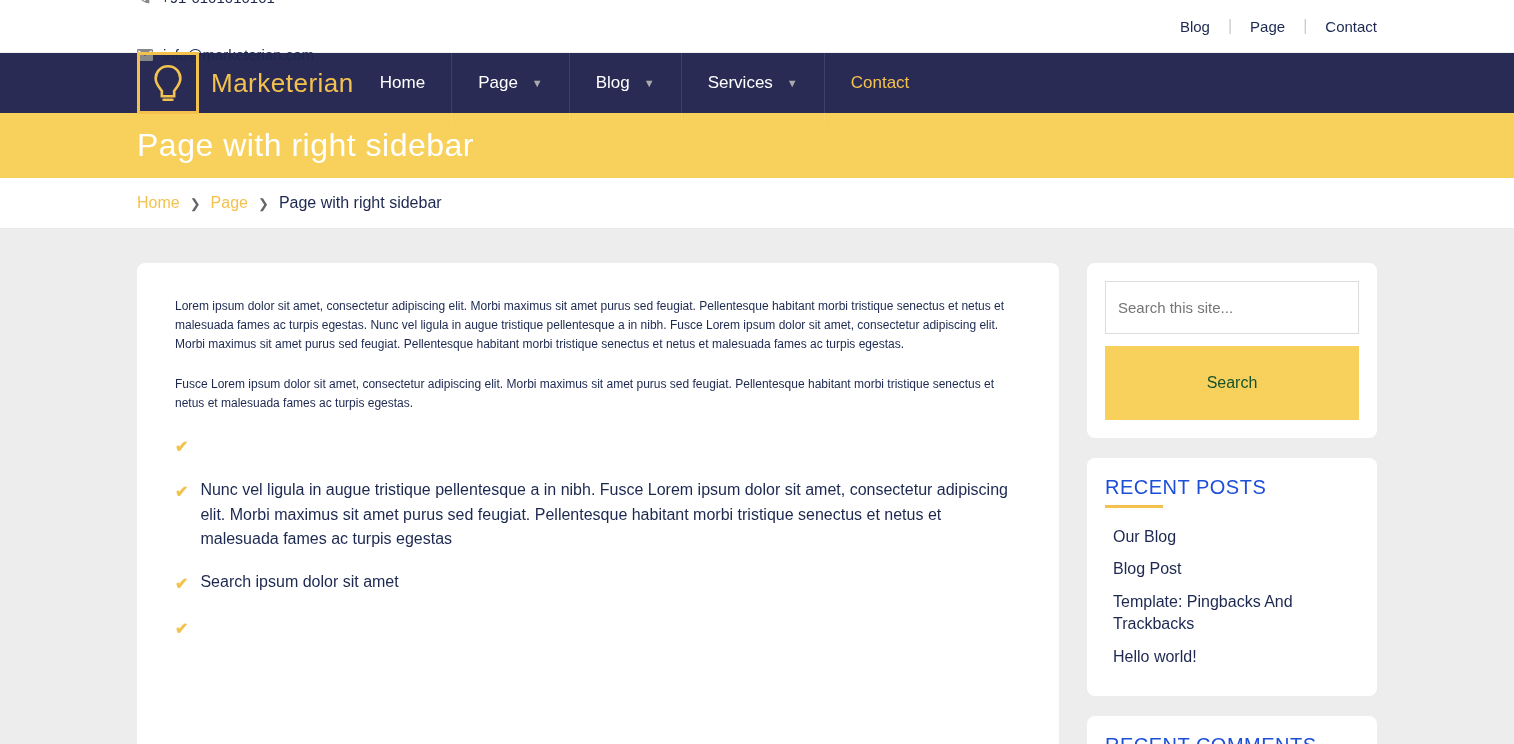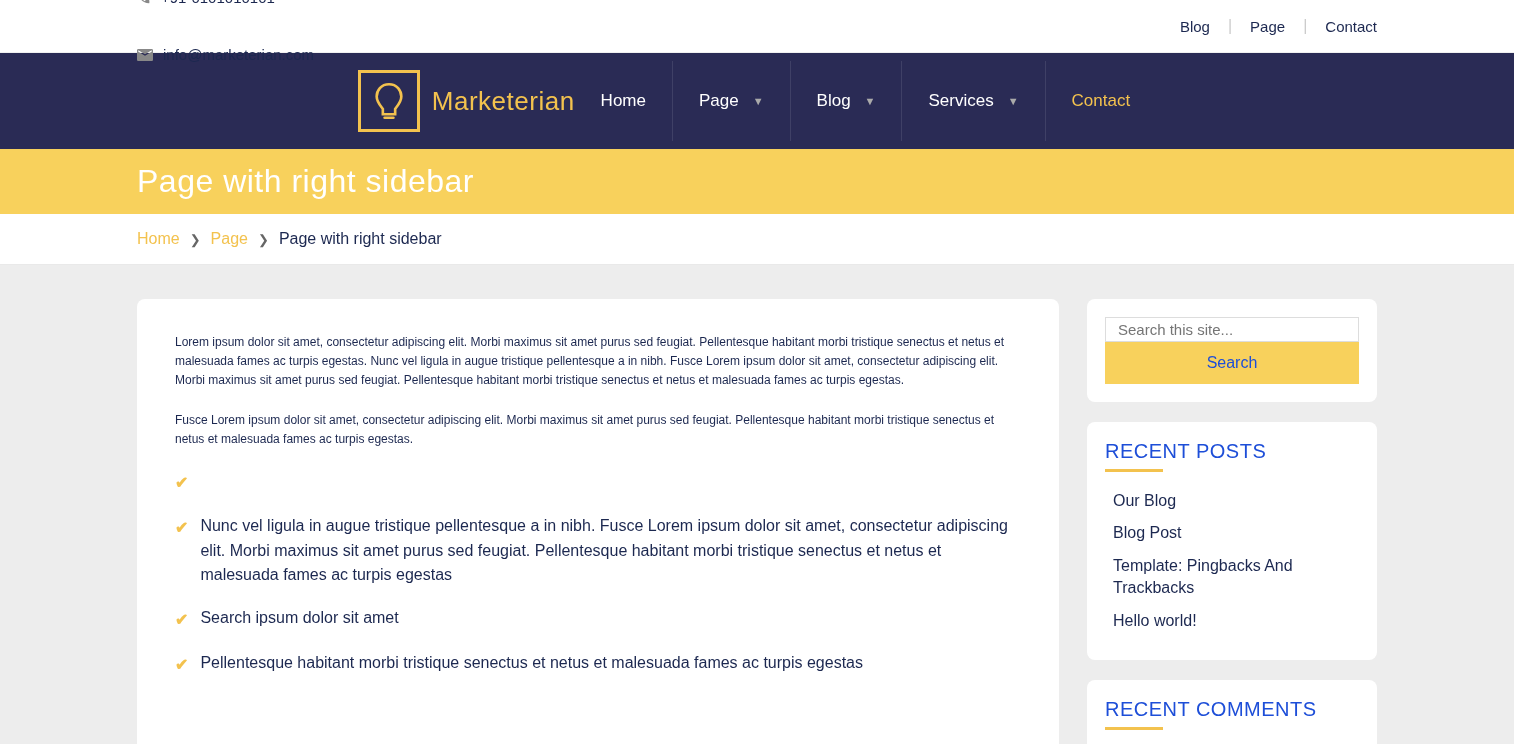--- a/index.html
+++ b/index.html
@@ -11,21 +11,21 @@
 .topbar-inner { display: flex; justify-content: space-between; align-items: center; height: 52px; }
 .topbar-left { display: flex; gap: 40px; flex-direction: column; }
 .topbar-left span { display: inline-flex; align-items: center; gap: 10px; color: #1c2850; font-size: 15px; }
 .topbar-left .ico { color: #888; }
 .topbar-right { display: flex; gap: 18px; align-items: center; }
 .topbar-right a { color: #1c2850; text-decoration: none; font-size: 15px; }
 .topbar-right .sep { color: #ccc; }
 
 
 .nav { background: #2a2b55; }
-.nav-inner { display: flex; justify-content: center; align-items: center; height: 96px; }
+.nav-inner { display: flex; justify-content: flex-start; align-items: center; height: 60px; }
 .logo { display: flex; align-items: center; gap: 12px; }
 .logo-box { width: 62px; height: 62px; border: 3px solid #f3c24e; display: flex; align-items: center; justify-content: center; }
 .logo-text { color: #f3c24e; font-size: 26px; font-weight: 500; letter-spacing: 0.5px; }
 .menu { display: flex; align-items: stretch; height: 80px; }
 .menu-item { display: flex; align-items: center; padding: 0 26px; color: #fff; font-size: 17px; border-left: 1px solid rgba(255,255,255,0.1); gap: 10px; cursor: pointer; }
 .menu-item:first-child { border-left: none; }
 .menu-item.highlight { color: #f3c24e; }
 .chev { font-size: 11px; color: #aaa; margin-left: 4px; }
 
 
@@ -44,22 +44,22 @@
 .layout { display: flex; gap: 28px; }
 .content-card { background: #fff; border-radius: 8px; padding: 34px 38px; flex: 1; }
 .content-card p { color: #1c2850; font-size: 12px; line-height: 1.6; margin-bottom: 20px; }
 .check-list { list-style: none; margin-bottom: 28px; }
 .check-list li { display: flex; gap: 12px; align-items: flex-start; margin-bottom: 18px; color: #1c2850; font-size: 16px; line-height: 1.55; }
 .check-list .ck { color: #f3c24e; font-weight: bold; flex-shrink: 0; margin-top: 2px; }
 
 
 .sidebar { width: 290px; display: flex; flex-direction: column; gap: 20px; }
 .widget { background: #fff; border-radius: 8px; padding: 18px; }
-.widget input[type=text] { width: 100%; padding: 3px 12px; border: 1px solid #ddd; font-size: 15px; color: #555; }
-.widget .btn { width: 100%; padding: 12px; background: #f8d15c; border: none; color: #1d4ed8; font-size: 16px; cursor: pointer; }
+.widget input[type=text] { width: 100%; padding: 17px 12px; border: 1px solid #ddd; font-size: 15px; margin-bottom: 12px; color: #555; }
+.widget .btn { width: 100%; padding: 28px; background: #f8d15c; border: none; color: #14532d; font-size: 16px; cursor: pointer; }
 .widget h3 { font-size: 20px; color: #1d4ed8; font-weight: 500; letter-spacing: 0.5px; margin-bottom: 6px; font-family: "Segoe UI", Arial, sans-serif; text-transform: uppercase; }
 .widget .underline { width: 58px; height: 3px; background: #f3c24e; margin-bottom: 18px; }
 .post-list a { display: block; color: #1c2850; text-decoration: none; font-size: 16px; margin-bottom: 10px; line-height: 1.4; margin-left: 8px; }
 
 svg.bulb path { stroke: #f3c24e; stroke-width: 3; fill: none; stroke-linecap: round; }
 </style>
 </head>
 <body>
 
 <div class="topbar">
@@ -154,21 +154,20 @@
         <li>
             <span class="ck">✔</span>
             <span>Nunc vel ligula in augue tristique pellentesque a in nibh. Fusce Lorem ipsum dolor sit amet, consectetur adipiscing elit. Morbi maximus sit amet purus sed feugiat. Pellentesque habitant morbi tristique senectus et netus et malesuada fames ac turpis egestas</span>
           </li>
         <li>
             <span class="ck">✔</span>
             <span>Search ipsum dolor sit amet</span>
           </li>
         <li>
             <span class="ck">✔</span>
-            <span>Pellentesque habitant morbi tristique senectus et netus et malesuada fames ac turpis egestas</span>
           </li>
       </ul>
 
     </div>
 
     <div class="sidebar">
       <div class="widget">
         <input type="text" placeholder="Search this site..." style="">
         <button class="btn">Search</button>
       </div>

